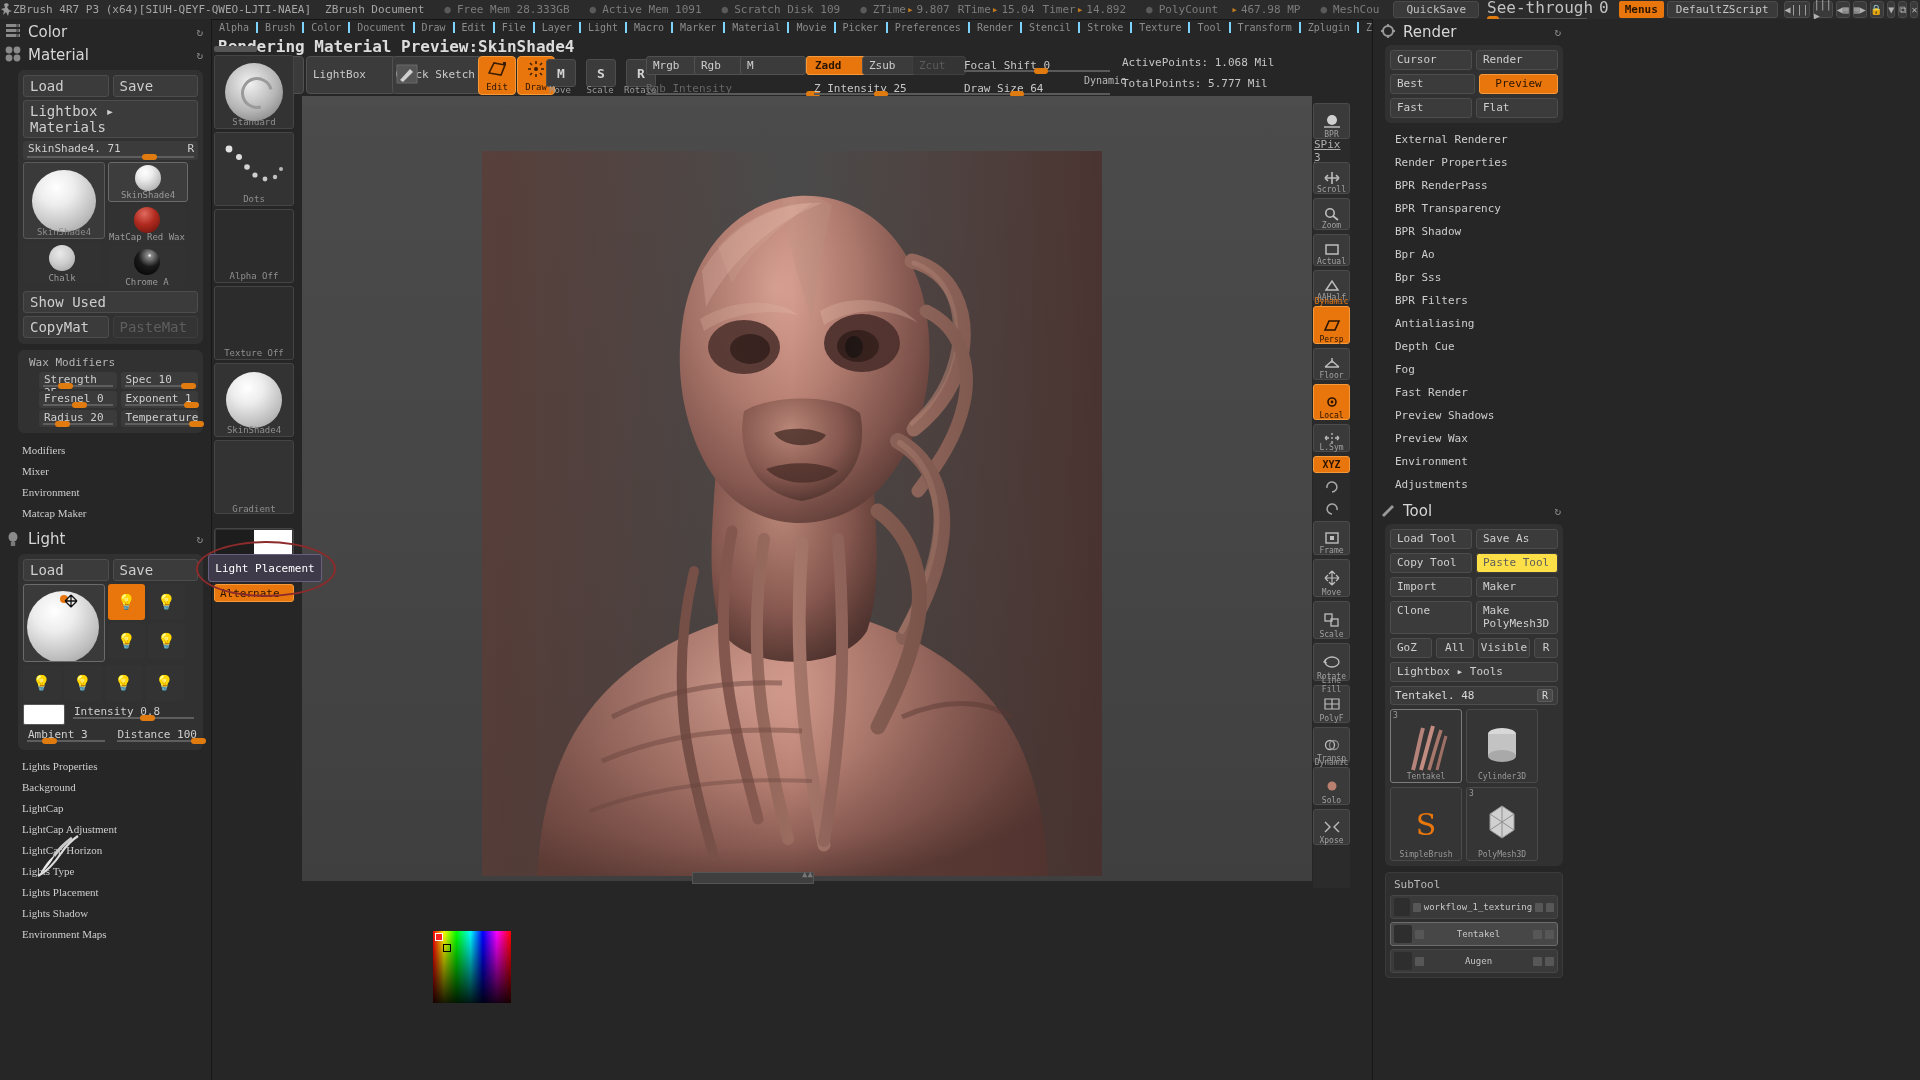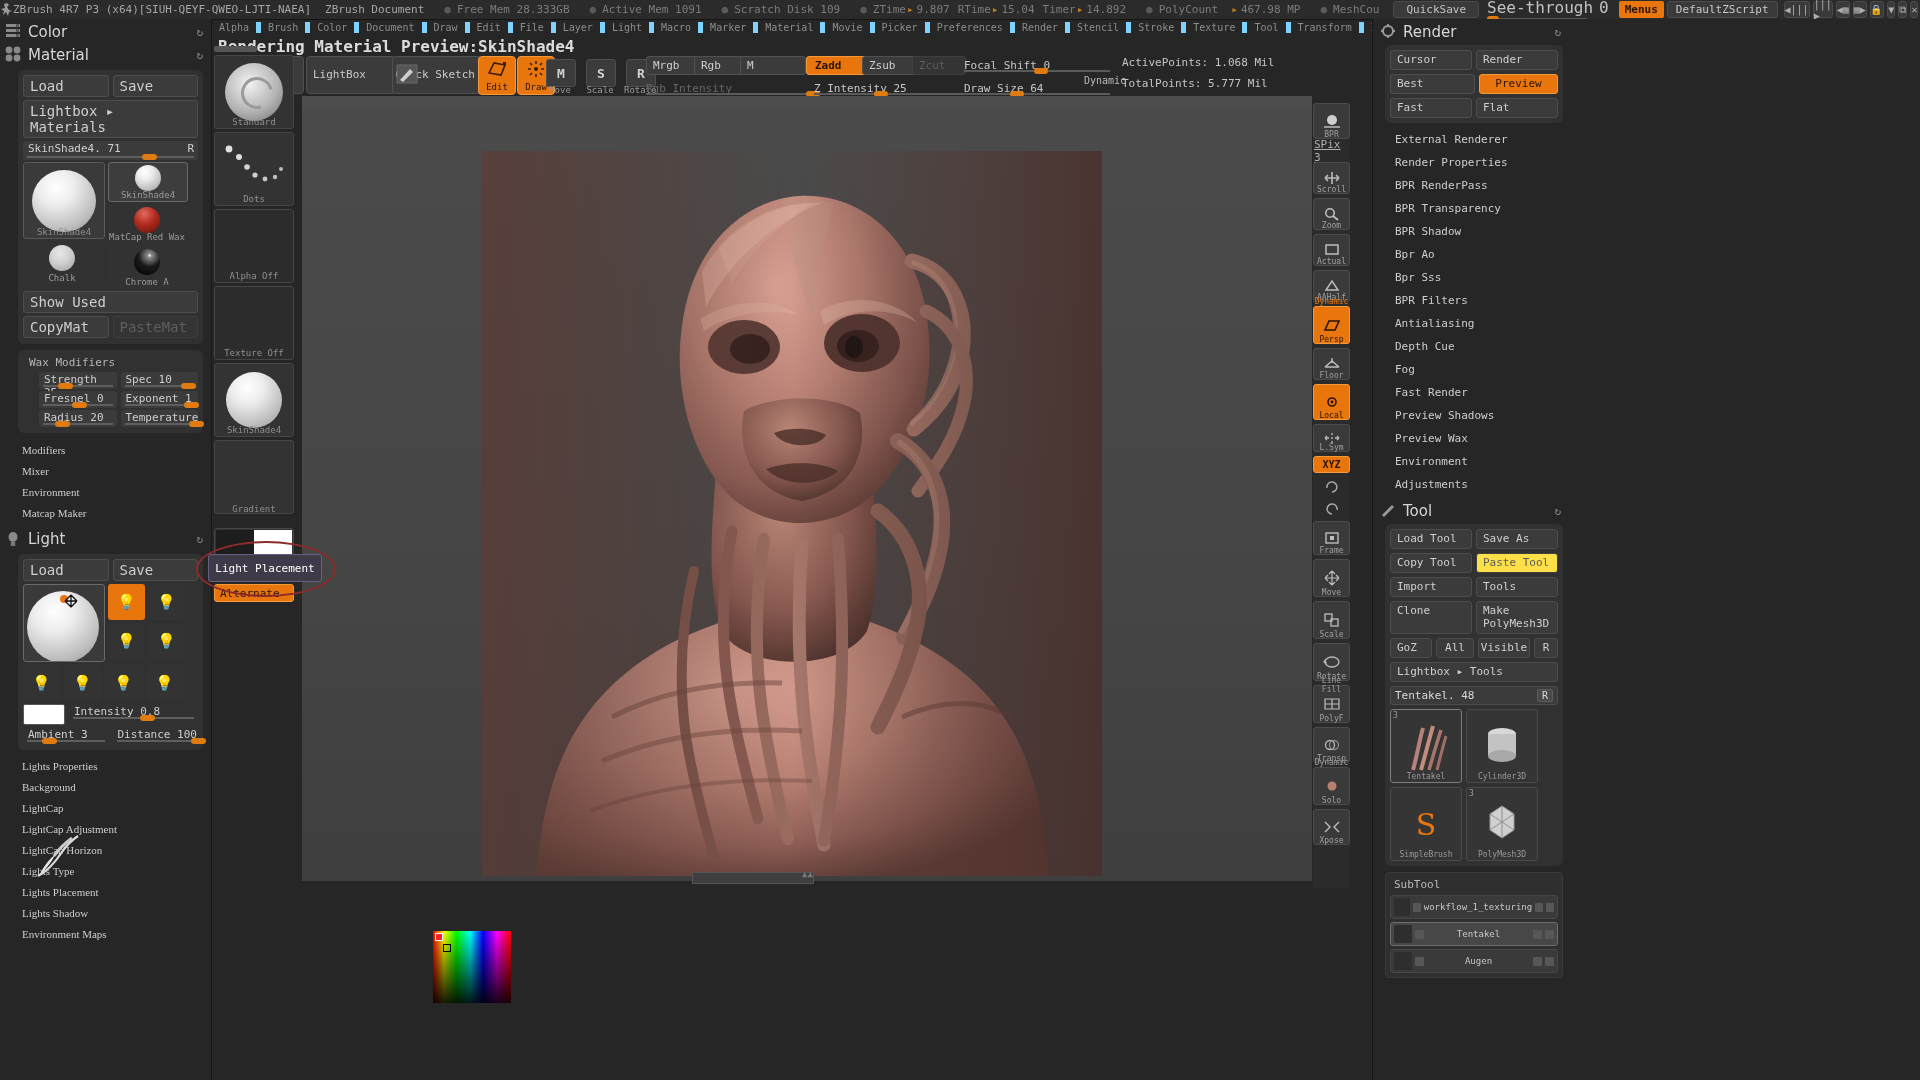--- a/index.html
+++ b/index.html
@@ -77,21 +77,21 @@
   
   .strip{position:absolute;left:214px;top:55px;width:80px;}
   .strip-cell{width:78px;height:72px;background:#333;border:1px solid #454545;border-radius:3px;
               margin-bottom:3px;position:relative;display:flex;align-items:center;justify-content:center;overflow:hidden;}
   .strip-cap{position:absolute;bottom:1px;left:0;right:0;text-align:center;font-size:9px;color:#8f8f8f;}
   .scroll-nub{position:absolute;left:0;top:-9px;width:43px;height:6px;background:#555;border-radius:2px;}
 
   
   .menubar{position:absolute;left:212px;top:20px;width:1160px;height:15px;display:flex;align-items:center;
            font-size:10px;color:#8c8c8c;}
-  .mb-item{padding:0 7px;border-right:5px solid #7dd3fc;}
+  .mb-item{padding:0 7px;border-right:2px solid #7dd3fc;}
   .ctxline{position:absolute;left:218px;top:37px;font-size:16px;color:#dcdcdc;font-weight:bold;}
 
   .toolbar{position:absolute;left:214px;top:52px;width:1160px;height:40px;}
   .tbtn{position:absolute;background:#3b3b3b;border:1px solid #515151;border-radius:4px;
         font-size:11px;color:#cacaca;display:flex;align-items:center;justify-content:center;text-align:center;line-height:12px;}
   .tbtn.or{background:#e8760d;border-color:#f49a3b;color:#2b1400;}
   .gbtn{position:absolute;width:28px;height:26px;background:#3b3b3b;border:1px solid #4e4e4e;border-radius:3px;
         color:#d2d2d2;font-size:13px;font-weight:bold;display:flex;align-items:center;justify-content:center;}
   .gcap{position:absolute;font-size:9px;color:#9a9a9a;text-align:center;width:32px;}
   .mbtn{position:absolute;height:17px;background:#3b3b3b;border:1px solid #515151;border-radius:3px;
@@ -875,21 +875,21 @@
         <div class="rrow">
           <div class="rbtn">Load Tool</div>
           <div class="rbtn">Save As</div>
         </div>
         <div class="rrow">
           <div class="rbtn">Copy Tool</div>
           <div class="rbtn dis">Paste Tool</div>
         </div>
         <div class="rrow">
           <div class="rbtn">Import</div>
-          <div class="rbtn">Tools</div>
+          <div class="rbtn">Maker</div>
         </div>
         <div class="rrow">
           <div class="rbtn">Clone</div>
           <div class="rbtn">Make PolyMesh3D</div>
         </div>
         <div class="rrow">
           <div class="rbtn" style="flex:0 0 34px">GoZ</div>
           <div class="rbtn ctr" style="flex:0 0 36px">All</div>
           <div class="rbtn ctr" style="flex:1">Visible</div>
           <div class="rbtn ctr" style="flex:0 0 22px">R</div>

